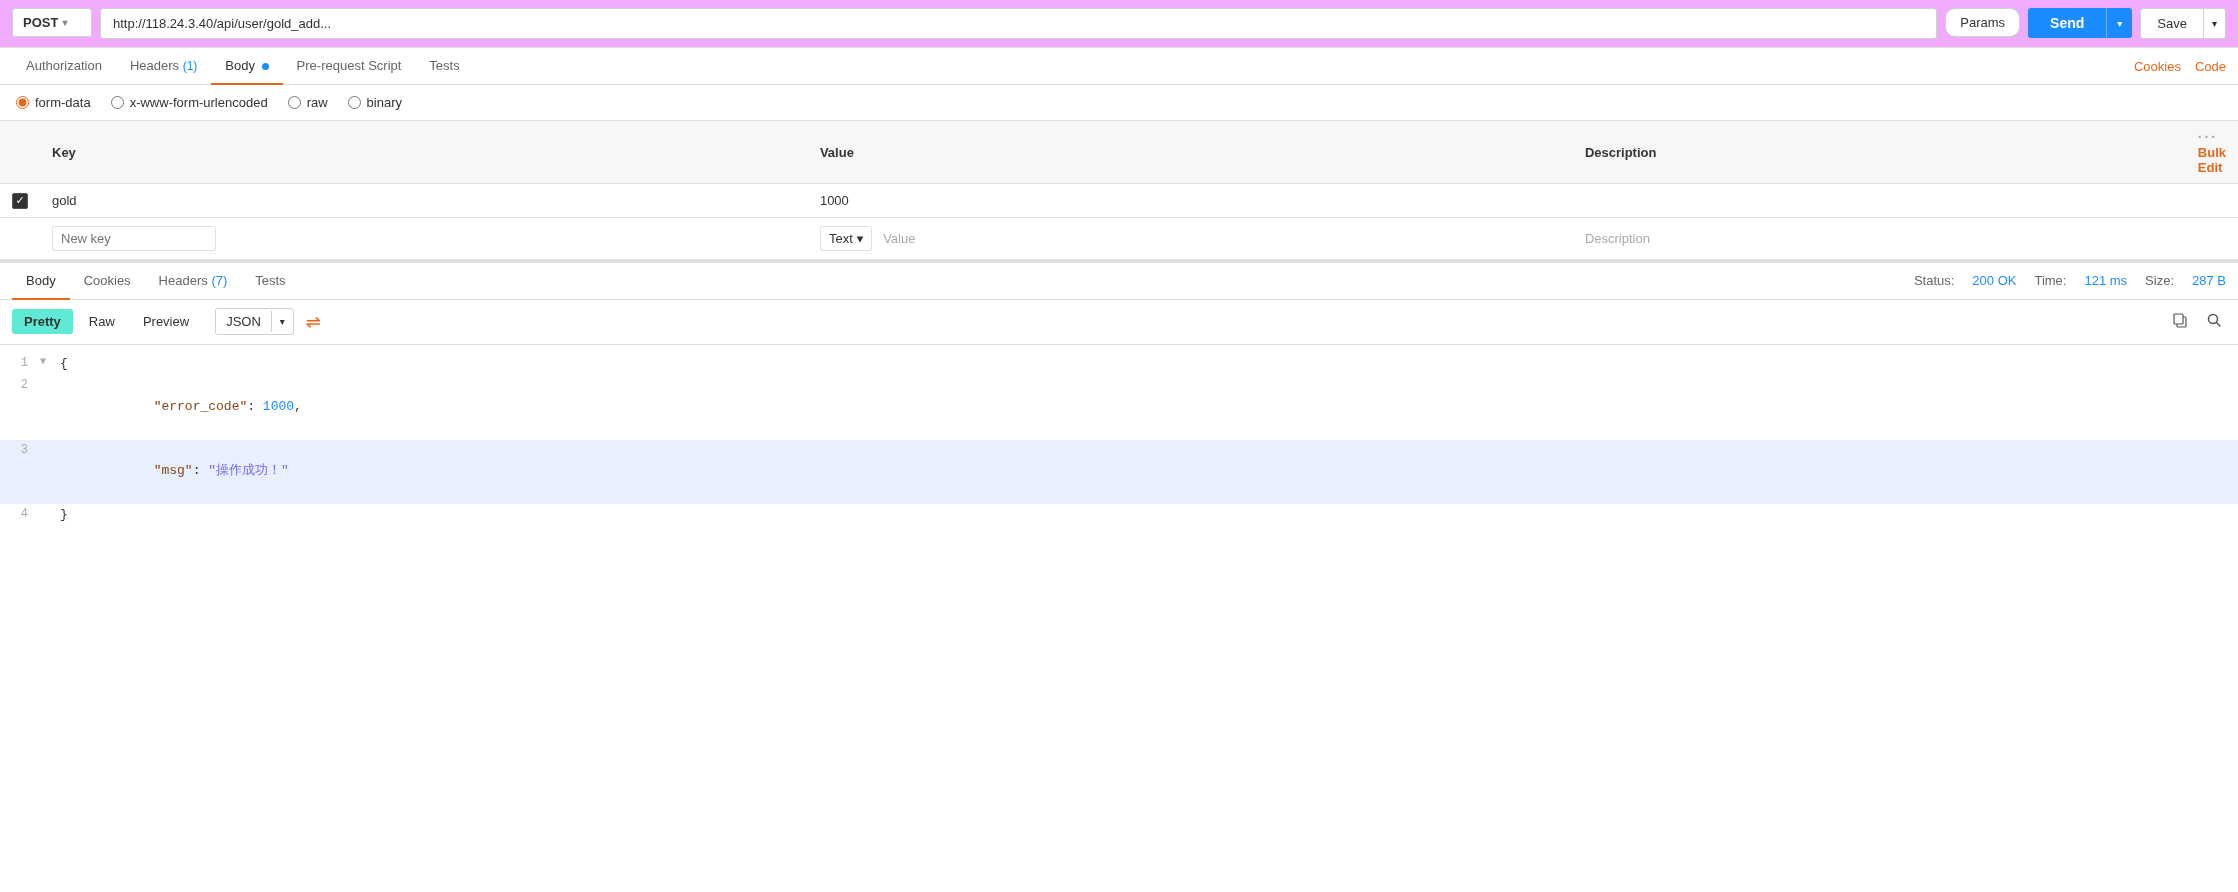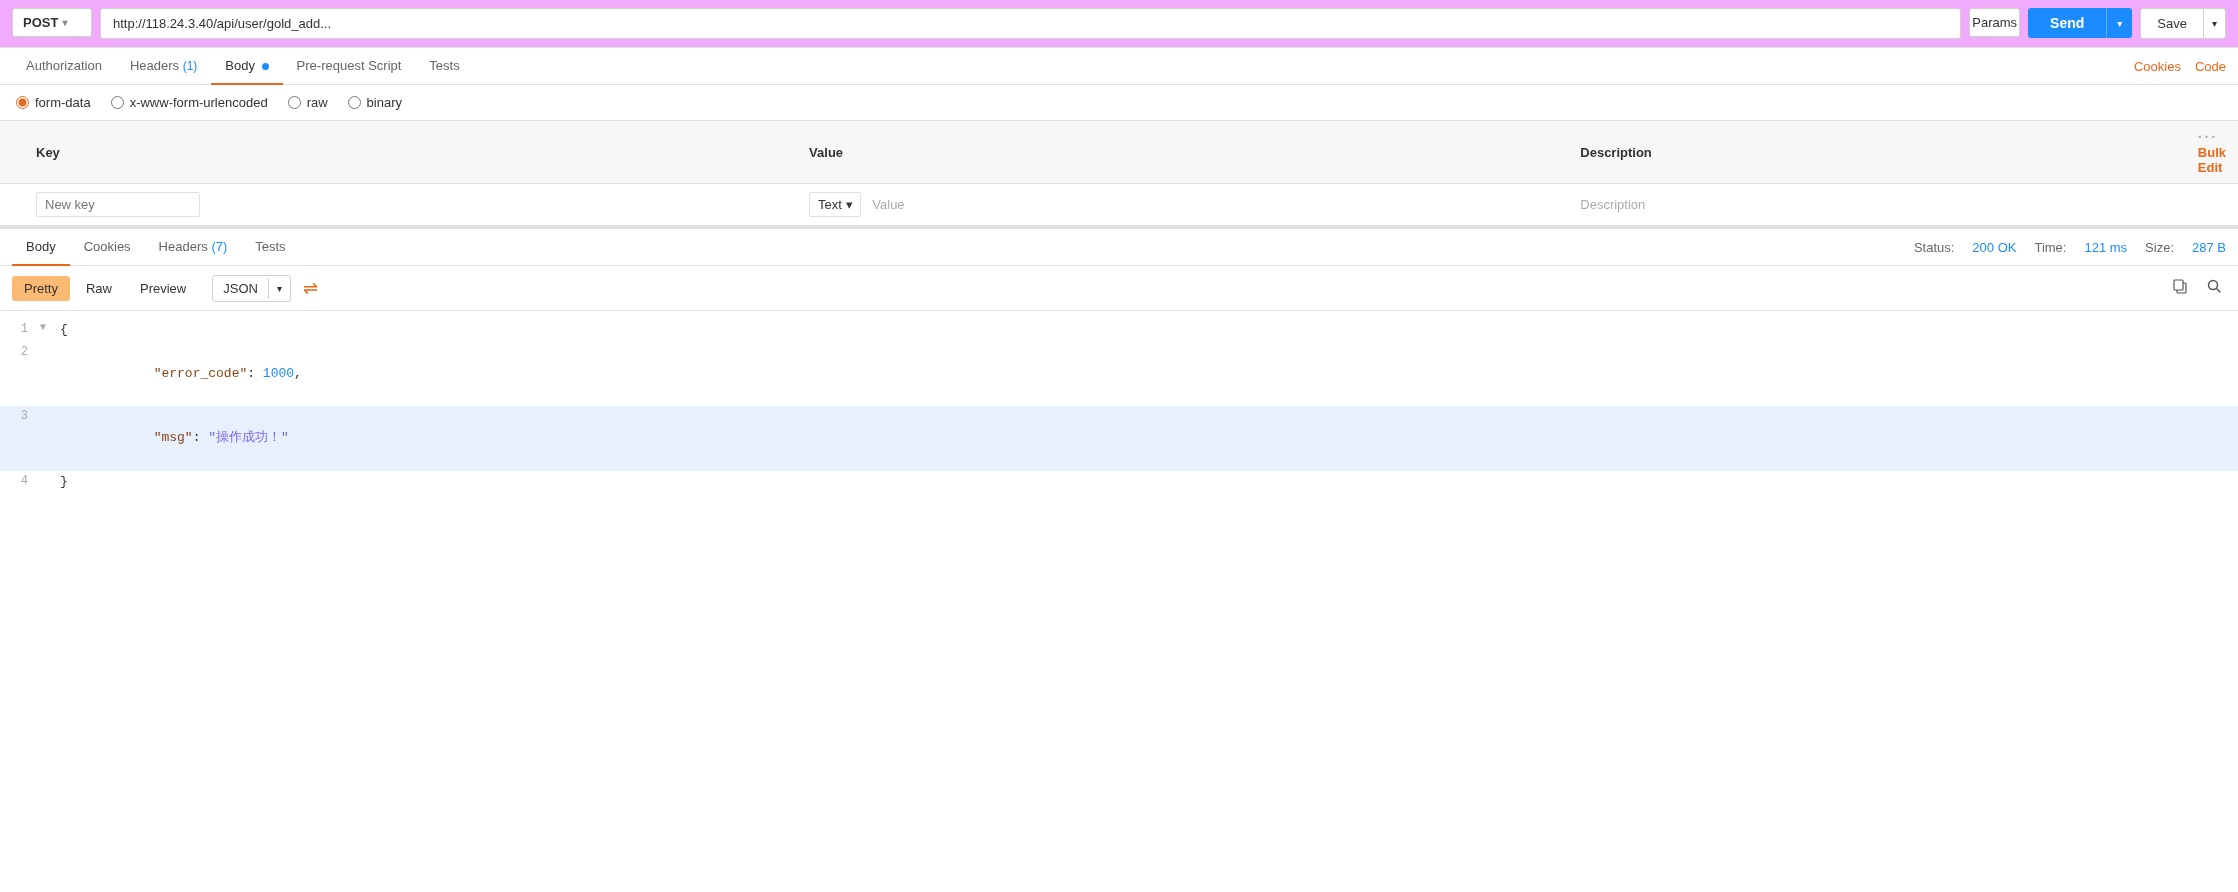--- a/index.html
+++ b/index.html
@@ -38,24 +38,24 @@
       flex: 1;
       padding: 7px 12px;
       border: 1px solid #d0d0d0;
       border-radius: 3px;
       font-size: 13px;
       color: #333;
       background: #fff;
       outline: none;
     }
     .params-btn {
-      padding: 6px 2px;
+      padding: 6px 14px;
       border: 1px solid #d0d0d0;
       background: #fff;
-      border-radius: 3px;
+      border-radius: 10px;
       cursor: pointer;
       font-size: 13px;
       color: #333;
     }
     .send-btn-group {
       display: flex;
       align-items: stretch;
     }
     .send-btn {
       background: #1a8cff;
@@ -313,22 +313,22 @@
     .format-btn {
       padding: 5px 12px;
       font-size: 13px;
       border: none;
       background: transparent;
       cursor: pointer;
       color: #333;
       border-radius: 3px;
     }
     .format-btn.active {
-      background: #fdba74;
-      font-weight: 400;
+      background: #5eead4;
+      font-weight: 700;
     }
     .format-select-group {
       display: flex;
       align-items: center;
       gap: 0;
       border: 1px solid #d0d0d0;
       border-radius: 3px;
       overflow: hidden;
       margin-left: 10px;
     }
@@ -485,20 +485,33 @@
       </th>
       <th class="dots-col">
         <span class="dots-btn">···</span>
         &nbsp;
         <span class="bulk-edit-btn">Bulk Edit</span>
       </th>
     </tr>
   </thead>
   <tbody>
     <tr>
+      <td>
+        <span class="checkbox-checked"></span>
+      </td>
+      <td>
+        <span>gold</span>
+      </td>
+      <td>
+        <span>1000</span>
+      </td>
+      <td></td>
+      <td></td>
+    </tr>
+    <tr>
       <td></td>
       <td>
         <input class="new-key-input" type="text" placeholder="New key" style="">
       </td>
       <td>
         <span class="text-type-dropdown">
           <span>Text</span>
           <span>▾</span>
         </span>
         &nbsp;

